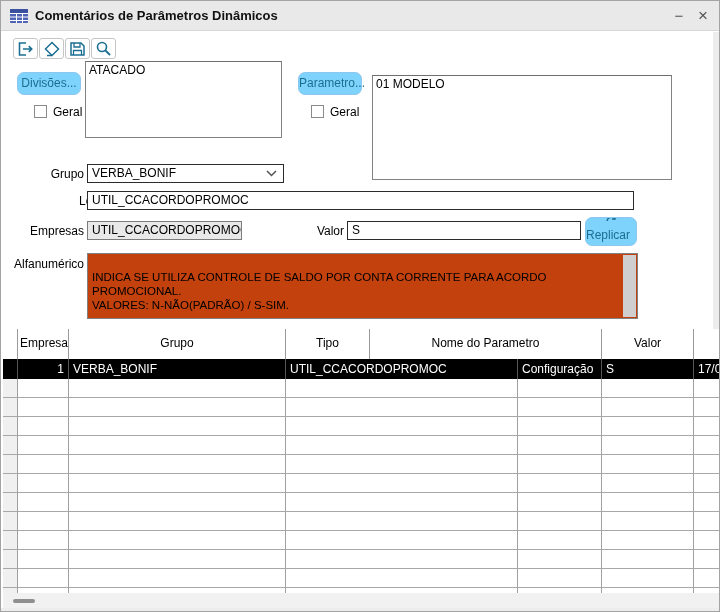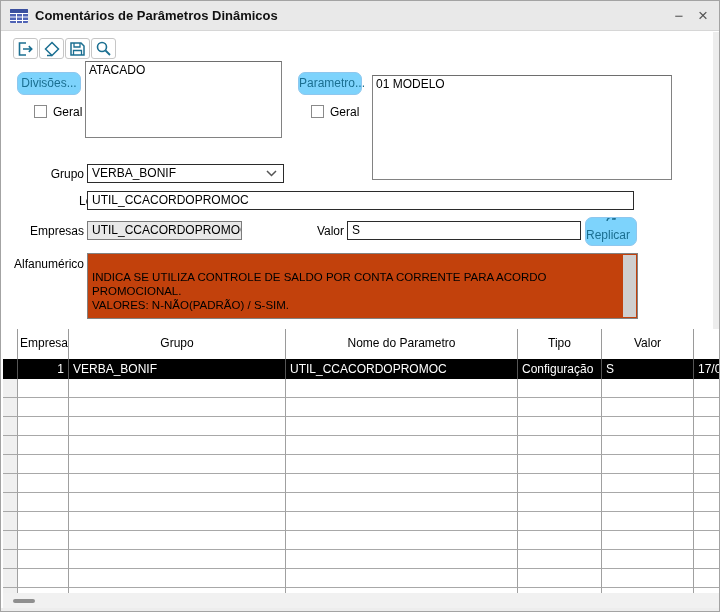--- a/index.html
+++ b/index.html
@@ -157,22 +157,22 @@
     <span>INDICA SE UTILIZA CONTROLE DE SALDO POR CONTA CORRENTE PARA ACORDO PROMOCIONAL.
 VALORES: N-NÃO(PADRÃO) / S-SIM.</span>
     <div class="ta-scroll"></div>
   </div>
 
   <div id="grid">
     <div class="grow gh-row">
         <div class="gcell gh c0"></div>
         <div class="gcell gh c1">Empresa</div>
         <div class="gcell gh c2">Grupo</div>
+        <div class="gcell gh c4">Tipo</div>
         <div class="gcell gh c3">Nome do Parametro</div>
-        <div class="gcell gh c4">Tipo</div>
         <div class="gcell gh c5">Valor</div>
         <div class="gcell gh c6"></div>
       </div>
     <div id="grid-body">
         <div class="grow drow selected">
           <div class="gcell c0"></div>
           <div class="gcell c1">1</div>
           <div class="gcell c2">VERBA_BONIF</div>
           <div class="gcell c3">UTIL_CCACORDOPROMOC</div>
           <div class="gcell c4">Configuração</div>

